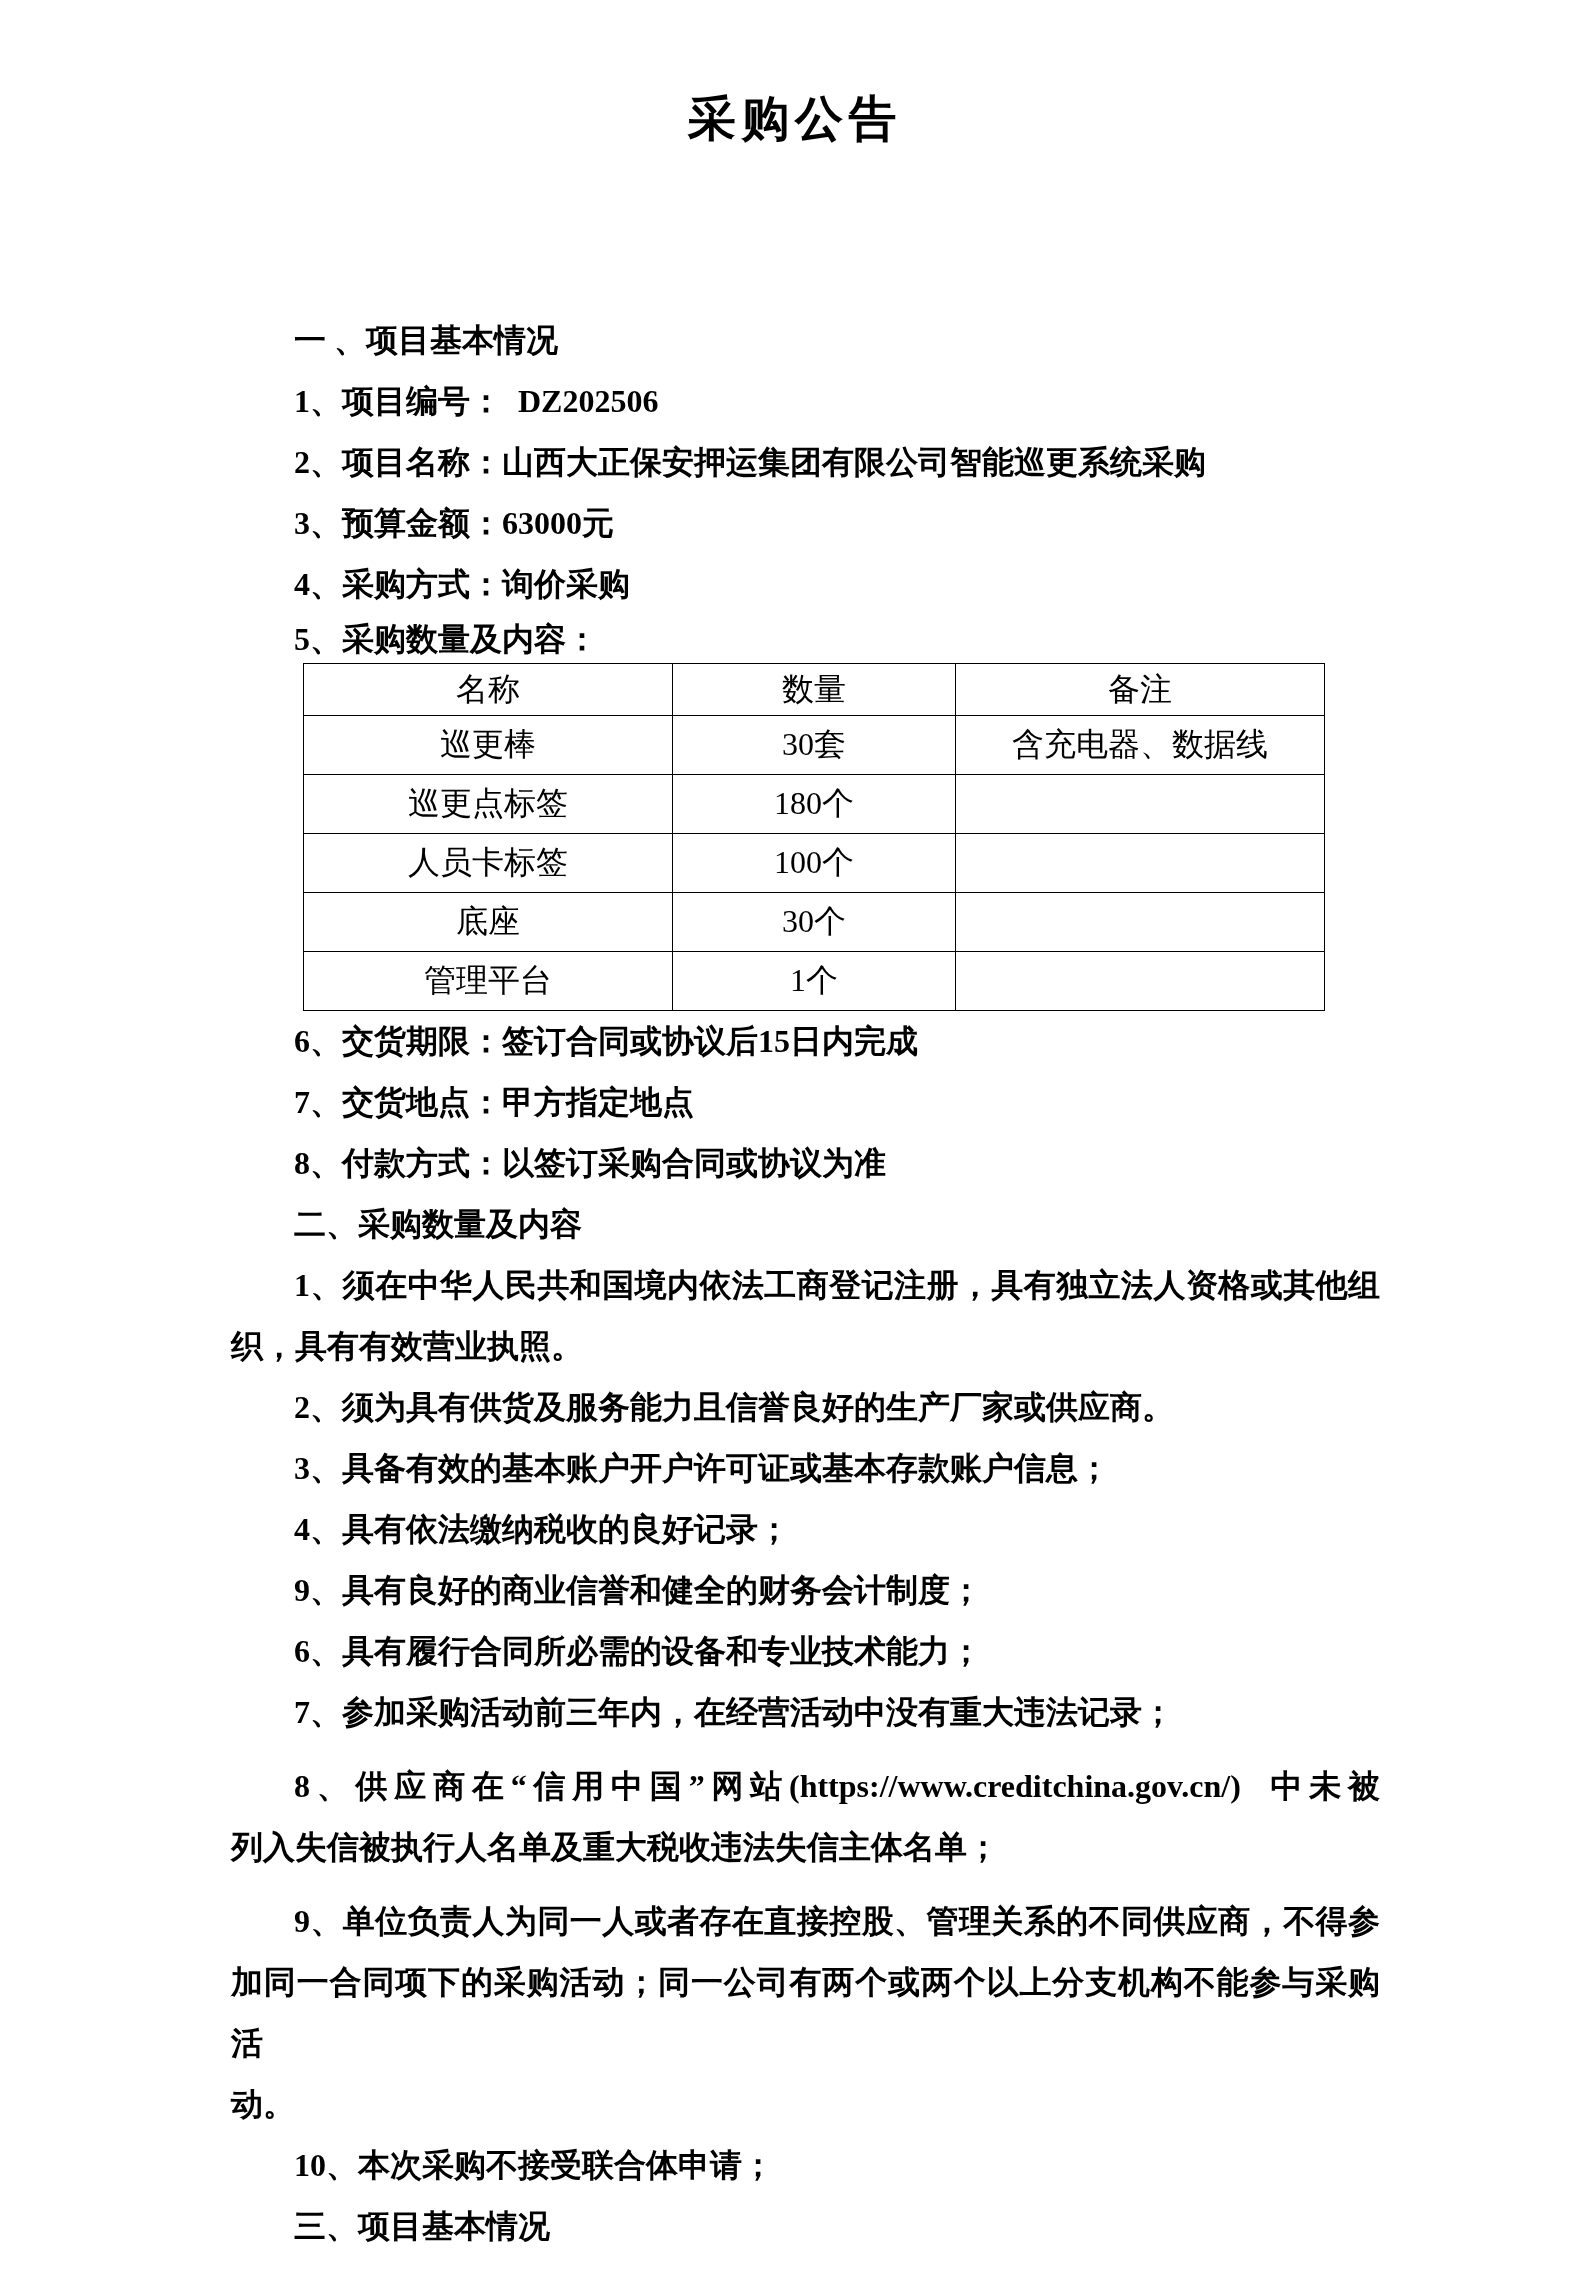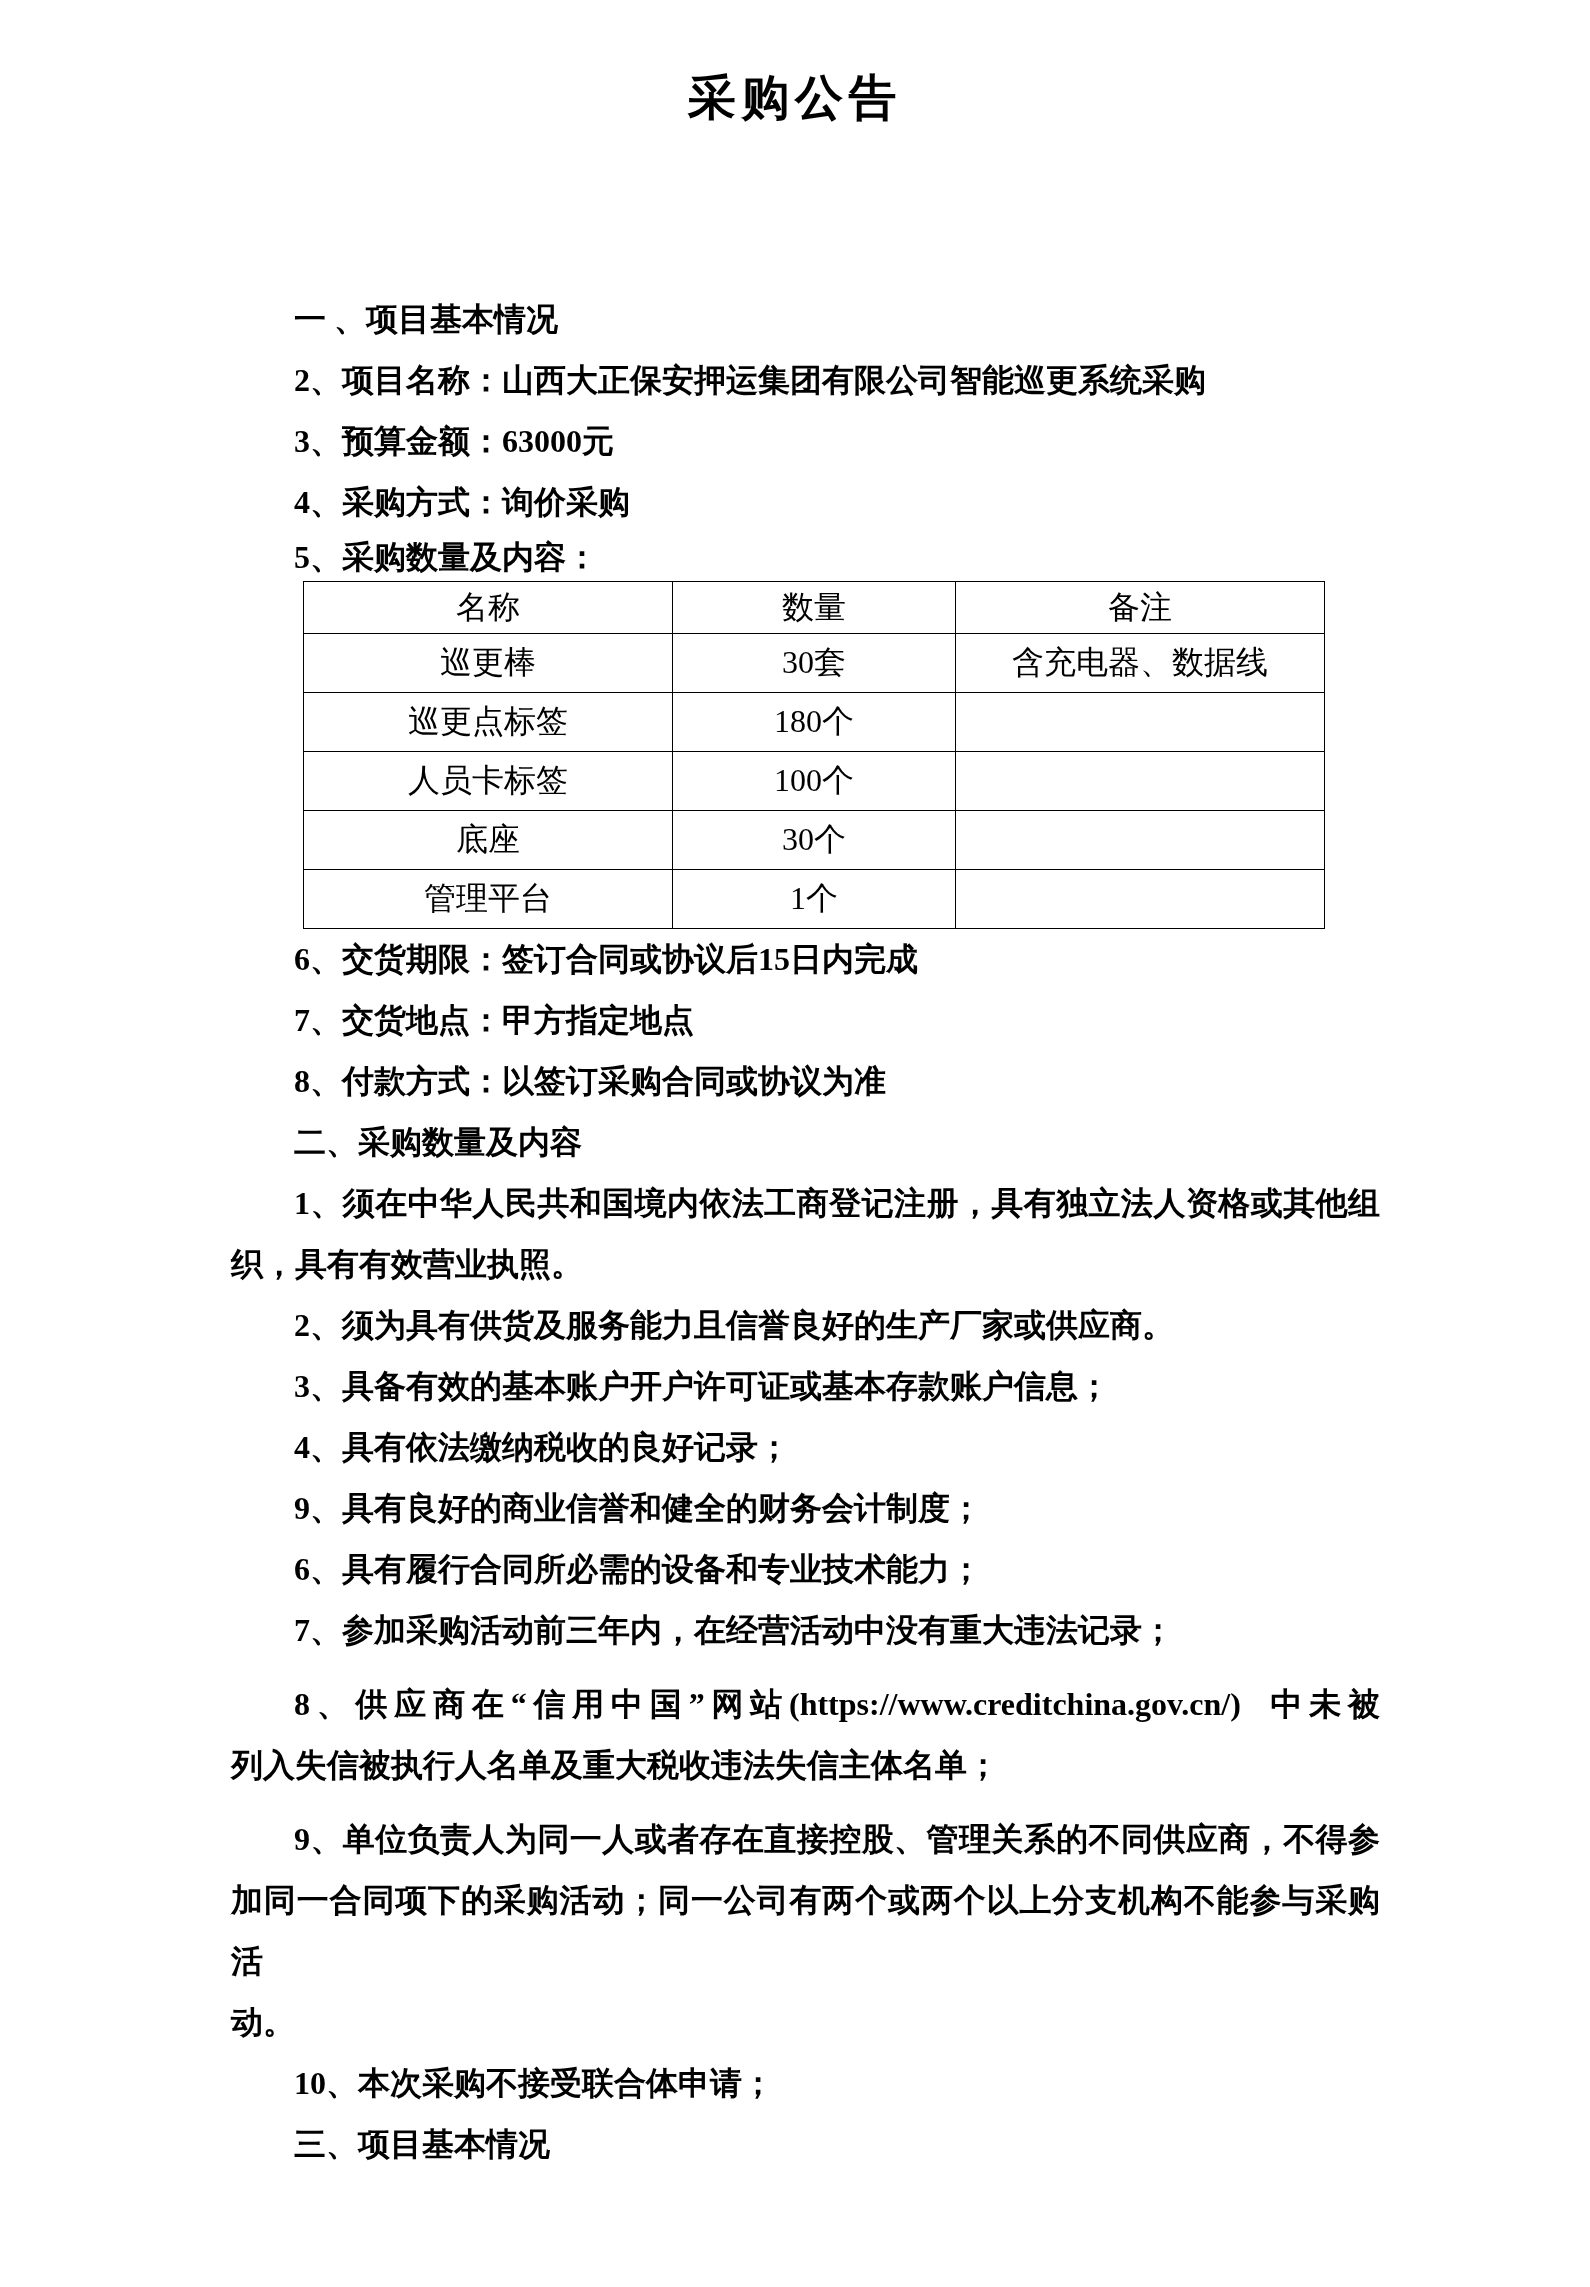--- a/index.html
+++ b/index.html
@@ -11,21 +11,21 @@
     position: relative;
     width: 1590px;
     height: 2288px;
     background: #ffffff;
     color: #000000;
     font-family: "Liberation Serif", serif;
     overflow: hidden;
   }
   .title {
     margin: 0;
-    padding-top: 70px;
+    padding-top: 91px;
     text-align: center;
     font-family: "Liberation Sans", sans-serif;
     font-weight: 700;
     font-size: 48px;
     line-height: 56px;
     letter-spacing: 5.6px;
   }
   .content {
     margin-left: 231px;
     width: 1149px;
@@ -70,20 +70,21 @@
 </head>
 <body>
 
 <div class="page">
 
   <h1 class="title">采购公告</h1>
 
   <div class="content">
 
     <p class="line ind gap-top">一 、项目基本情况</p>
+    <p class="line ind">1、项目编号：&nbsp;&nbsp;DZ202506</p>
     <p class="line ind">2、项目名称：山西大正保安押运集团有限公司智能巡更系统采购</p>
     <p class="line ind">3、预算金额：63000元</p>
     <p class="line ind">4、采购方式：询价采购</p>
     <p class="line ind tight">5、采购数量及内容：</p>
 
     <table class="items">
       <colgroup>
           <col class="c1">
           <col class="c2">
           <col class="c3">

